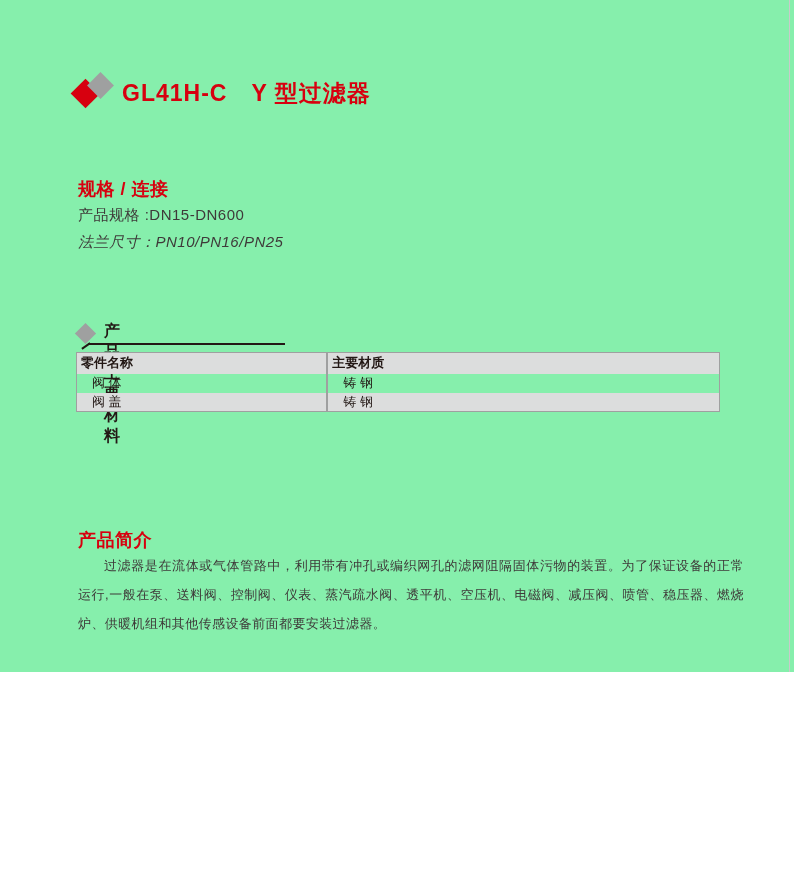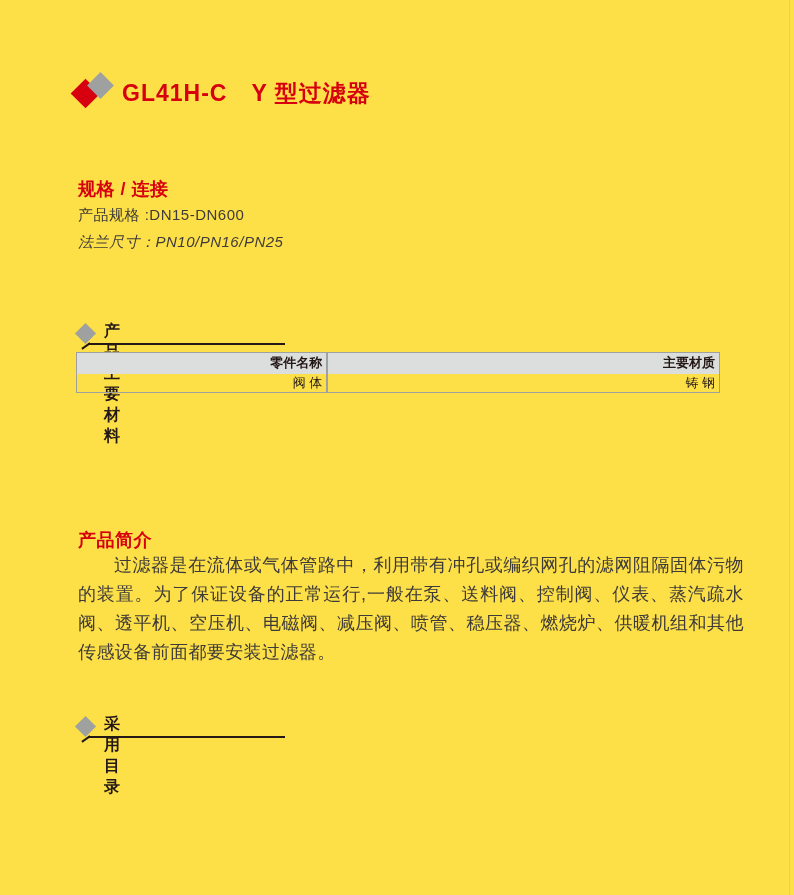--- a/index.html
+++ b/index.html
@@ -7,21 +7,21 @@
     --text:#3e3a39;
     --dark:#231815;
     --table_gray:#dcdddd;
     --table_border:#9fa0a0;
     --diamond_gray:#9fa0a0;
     --page_border:#c9caca;
   }
   *{margin:0;padding:0;box-sizing:border-box;}
   html,body{background:#fff;}
   body{font-family:"Liberation Sans","DejaVu Sans",sans-serif;color:var(--text);}
-  .page{position:relative;width:794px;height:895px;background:#fde047;overflow:hidden;}
+  .page{position:relative;width:794px;height:672px;background:#86efac;overflow:hidden;}
 
   .right-rule{position:absolute;left:789px;top:0;width:1px;height:895px;background:var(--page_border);}
 
   
   .title-row{position:absolute;left:73px;top:74px;height:40px;}
   .dia-group{position:absolute;left:0;top:0;width:42px;height:38px;display:inline-block;}
   .dia{position:absolute;display:block;}
   .dia.red{left:2px;top:9px;width:21px;height:21px;background:var(--red);transform:rotate(45deg);}
   .dia.gray{left:18px;top:2px;width:19px;height:19px;background:var(--diamond_gray);transform:rotate(45deg);}
   h1.title{position:absolute;left:49px;top:4px;font-size:23px;font-weight:bold;color:var(--red);white-space:pre;letter-spacing:1px;}
@@ -34,29 +34,29 @@
   .sub-head{position:absolute;left:76px;height:30px;}
   .sub-head .sdia{position:absolute;left:2px;top:5px;width:15px;height:15px;background:var(--diamond_gray);transform:rotate(45deg);}
   .sub-head .stext{position:absolute;left:28px;top:0;font-size:16px;font-weight:bold;color:var(--dark);letter-spacing:1px;}
   .sub-head .uline{position:absolute;left:12px;top:22px;width:197px;height:0;border-bottom:2.5px solid var(--dark);}
   .sub-head .uline::before{content:"";position:absolute;left:-7px;top:2px;width:10px;height:0;border-bottom:2px solid var(--dark);transform:rotate(-35deg);}
 
   
   table.data{position:absolute;left:76px;width:644px;border-collapse:collapse;table-layout:fixed;
              border:1.5px solid var(--table_border);font-size:13px;color:var(--dark);}
   table.data col.c1{width:39%;}
-  table.data th,table.data td{text-align:right;vertical-align:middle;padding:0 4px;}
+  table.data th,table.data td{text-align:left;vertical-align:middle;padding:0 4px;}
   table.data th{font-weight:bold;height:21px;background:var(--table_gray);}
   table.data th:first-child,table.data td:first-child{border-right:2px solid var(--table_border);}
   table.data tbody tr td{height:19px;padding-left:15px;}
   table.data tbody tr:nth-child(even) td{background:var(--table_gray);}
   #table2 tbody tr td{height:20px;}
 
   
-  .intro-body{position:absolute;left:78px;width:666px;font-size:18px;line-height:29px;color:var(--text);
+  .intro-body{position:absolute;left:78px;width:666px;font-size:13px;line-height:29px;color:var(--text);
               text-indent:2em;text-align:justify;letter-spacing:.4px;}
 </style>
 </head>
 <body>
 
 <div class="page">
 
   <div class="right-rule"></div>
 
   <header class="title-row">
@@ -86,20 +86,24 @@
       <tr>
           <th>零件名称</th>
           <th>主要材质</th>
         </tr>
     </thead>
     <tbody>
         <tr>
           <td>阀 体</td>
           <td>铸 钢</td>
         </tr>
+        <tr>
+          <td>阀 盖</td>
+          <td>铸 钢</td>
+        </tr>
       </tbody>
   </table>
 
   <h2 class="red-head" style="top:528px;font-family:Liberation Serif, serif;">产品简介</h2>
   <p class="intro-body" style="top:551px;">过滤器是在流体或气体管路中，利用带有冲孔或编织网孔的滤网阻隔固体污物的装置。为了保证设备的正常运行,一般在泵、送料阀、控制阀、仪表、蒸汽疏水阀、透平机、空压机、电磁阀、减压阀、喷管、稳压器、燃烧炉、供暖机组和其他传感设备前面都要安装过滤器。</p>
 
   <div class="sub-head" style="top:714px;">
     <span class="sdia"></span>
     <span class="stext">采用目录</span>
     <span class="uline"></span>

